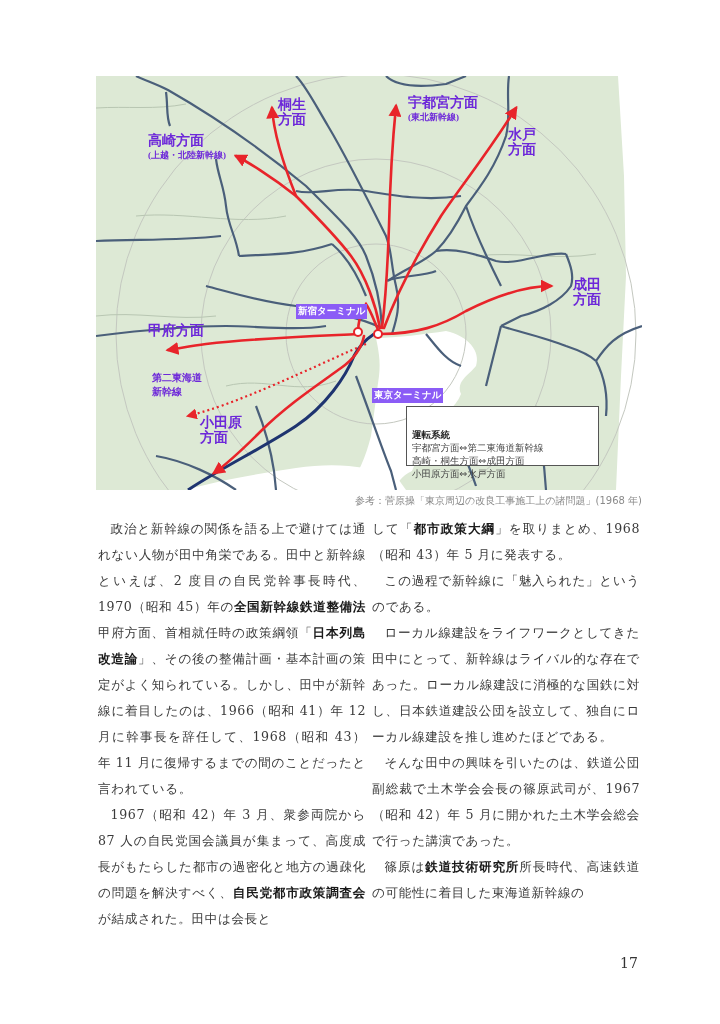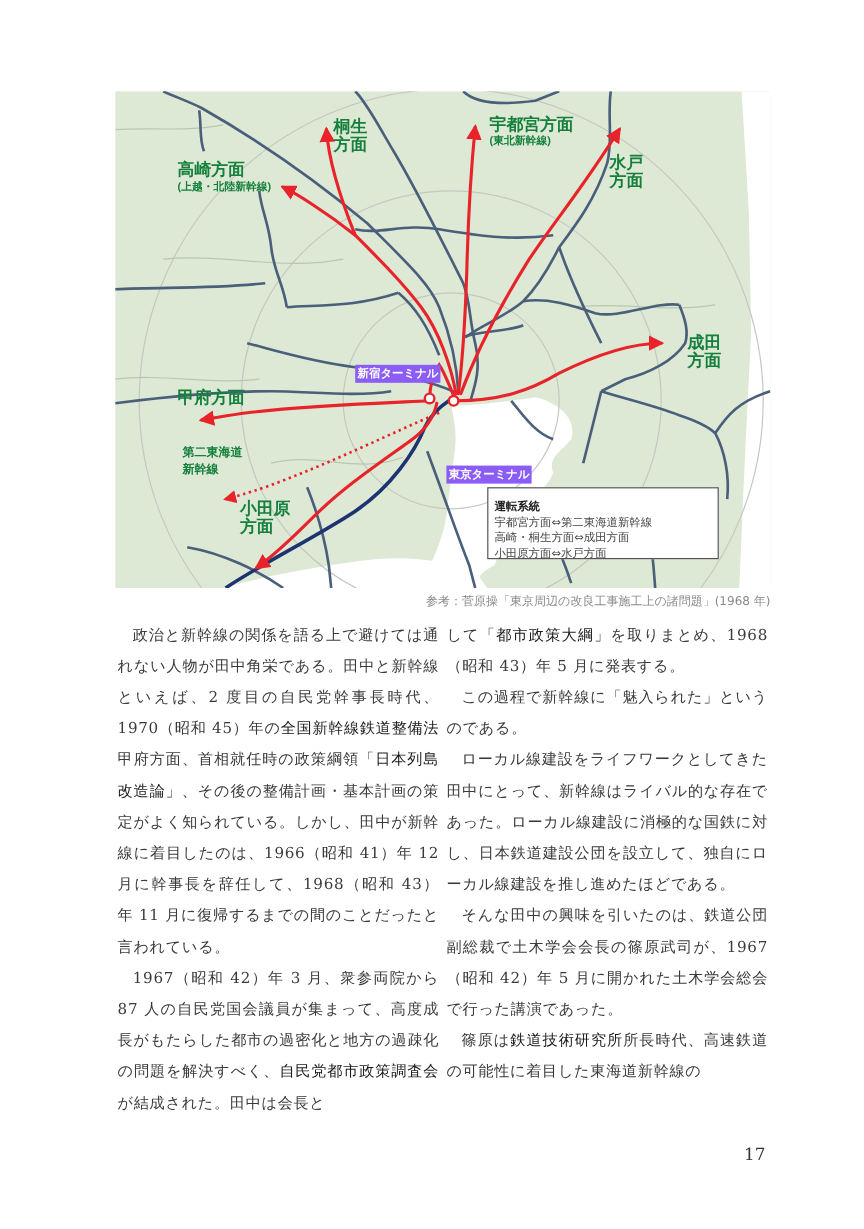--- a/index.html
+++ b/index.html
@@ -1,32 +1,32 @@
 <!DOCTYPE html>
 <html><head>
   <meta charset="utf-8">
   <style>
     html, body { margin: 0; padding: 0; background: #ffffff; }
     body { width: 720px; height: 1024px; position: relative; overflow: hidden; font-family: "DejaVu Serif", serif; color: #333; }
     .map-wrap { position: absolute; left: 96px; top: 76px; width: 546px; height: 414px; }
     .map-wrap svg { position: absolute; left: 0; top: 0; }
-    .map-label { position: absolute; color: #15803d; font-family: Liberation Sans, sans-serif; font-weight: bold; line-height: 1.05; white-space: nowrap; }
+    .map-label { position: absolute; color: #6d28d9; font-family: Liberation Serif, serif; font-weight: bold; line-height: 1.05; white-space: nowrap; }
     .map-label.big { font-size: 14px; }
     .map-label .sub { display: block; font-size: 9px; font-weight: bold; margin-top: 2px; }
     .map-label.mid { font-size: 10px; line-height: 1.35; }
     .terminal { position: absolute; background: #8b5cf6; color: #fff; font-family: "DejaVu Sans", sans-serif; font-weight: bold; font-size: 9.5px; padding: 1px 2px; white-space: nowrap; }
-    .legend { position: absolute; left: 310px; top: 330px; width: 193px; height: 60px; background: #fff; border: 1px solid #555; padding: 9px 5px; box-sizing: border-box; font-family: "DejaVu Sans", sans-serif; font-size: 9.5px; line-height: 13px; color: #444; }
+    .legend { position: absolute; left: 310px; top: 330px; width: 193px; height: 60px; background: #fff; border: 1px solid #555; padding: 21px 5px; box-sizing: border-box; font-family: "DejaVu Sans", sans-serif; font-size: 9.5px; line-height: 13px; color: #444; }
     .legend .title { font-weight: bold; color: #222; }
     .caption { position: absolute; right: 78px; top: 494px; font-family: "DejaVu Sans", sans-serif; font-size: 10px; color: #8a8a8a; white-space: nowrap; }
     .col { position: absolute; top: 516px; width: 268px; font-size: 12.6px; line-height: 26px; color: #3a3a3a; letter-spacing: 0.6px; }
     .col.left { left: 98px; }
     .col.right { left: 372px; }
     .col p { margin: 0; text-indent: 1em; text-align: justify; }
     .col p.noindent { text-indent: 0; }
-    .col b { font-family: "DejaVu Sans", sans-serif; font-weight: normal; color: #1a1a1a; }
+    .col b { font-family: "DejaVu Sans", sans-serif; font-weight: bold; color: #1a1a1a; }
     .page-num { position: absolute; left: 620px; top: 955px; font-size: 14px; color: #333; text-align: right; }
   </style>
 </head>
 <body>
 
 <div class="map-wrap">
   <svg width="546" height="414" viewBox="0 0 546 414">
     <defs>
       <marker id="arrow" viewBox="0 0 10 10" refX="8" refY="5" markerWidth="5" markerHeight="5" orient="auto-start-reverse">
         <path d="M0,0 L10,5 L0,10 z" fill="#e8242a"></path>

